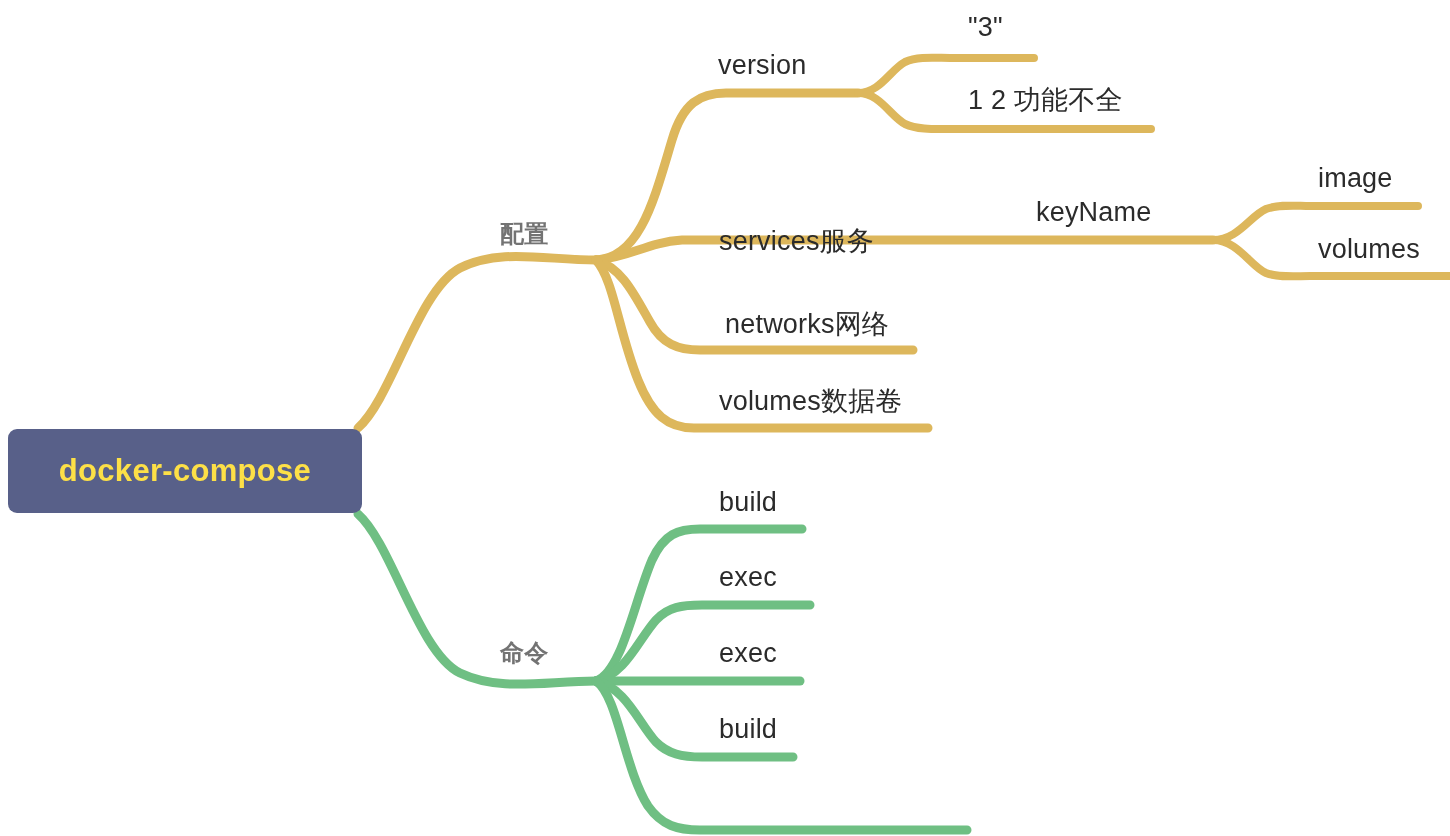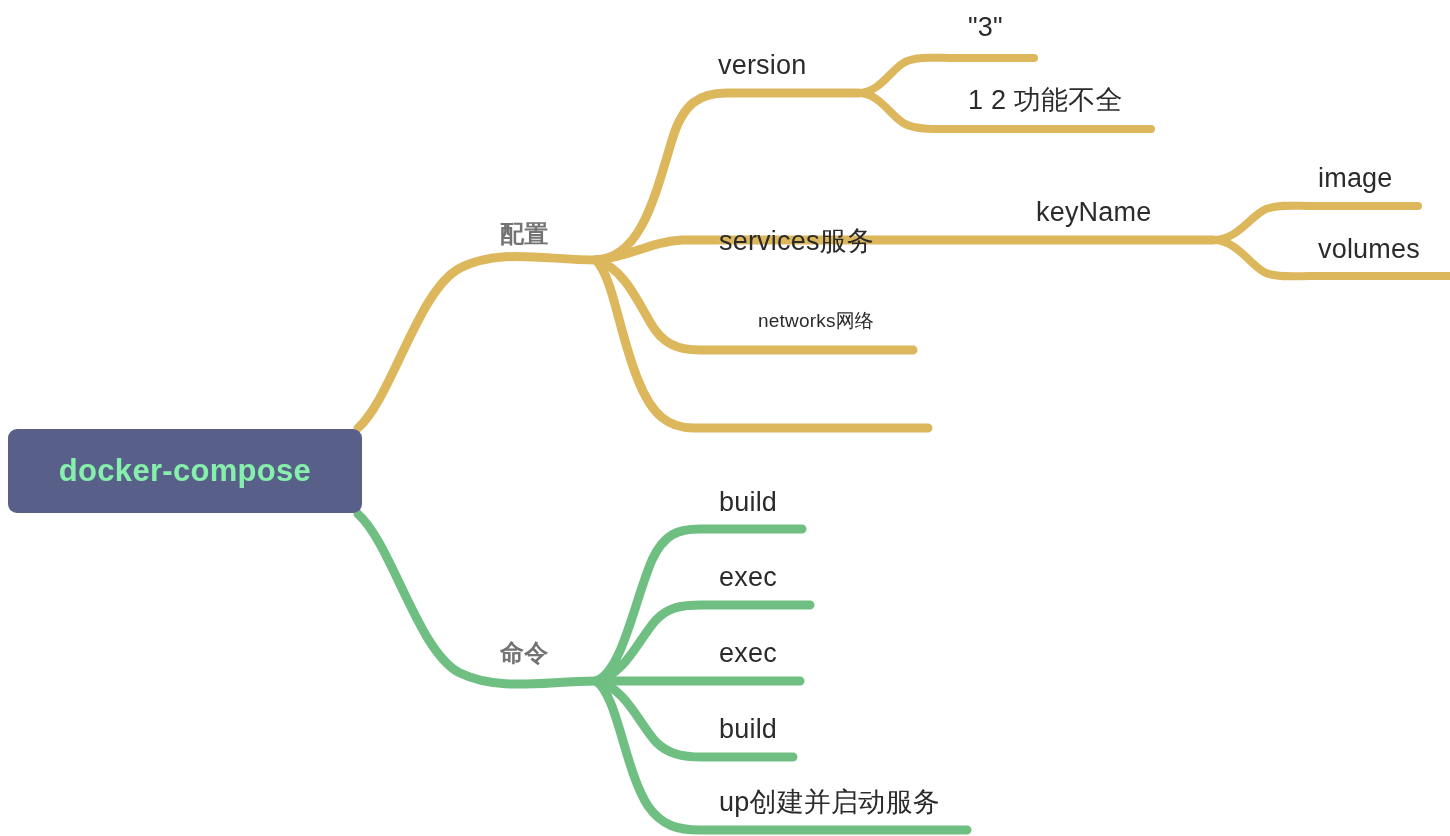--- a/index.html
+++ b/index.html
@@ -47,21 +47,21 @@
     width: 354px;
     height: 84px;
     background: #586089;
     border-radius: 9px;
     display: flex;
     align-items: center;
     justify-content: center;
     box-sizing: border-box;
   }
   .root-node-text {
-    color: #86efac;
+    color: #fde047;
     font-size: 31px;
     font-weight: 700;
     letter-spacing: 0.3px;
     font-family: "Liberation Sans", "DejaVu Sans", sans-serif;
   }
 </style>
 </head>
 <body>
 
 <div id="mindmap-canvas">
@@ -115,28 +115,28 @@
   <div class="node-label" style="left:968px; top:87px; font-size:27px;">1 2 功能不全</div>
 
   <div class="node-label" style="left:719px; top:199px; font-size:27px;margin-top:29px;">services服务</div>
 
   <div class="node-label" style="left:1036px; top:199px; font-size:27px;">keyName</div>
 
   <div class="node-label" style="left:1318px; top:165px; font-size:27px;">image</div>
 
   <div class="node-label" style="left:1318px; top:236px; font-size:27px;">volumes</div>
 
-  <div class="node-label" style="left:758px; top:311px; font-size:19px;">networks网络</div>
+  <div class="node-label" style="left:725px; top:311px; font-size:27px;">networks网络</div>
 
+  <div class="node-label" style="left:719px; top:388px; font-size:27px;">volumes数据卷</div>
 
   <div class="node-label bold" style="left:500px; top:641px; font-size:24px;">命令</div>
 
   <div class="node-label" style="left:719px; top:489px; font-size:27px;">build</div>
 
   <div class="node-label" style="left:719px; top:564px; font-size:27px;">exec</div>
 
   <div class="node-label" style="left:719px; top:640px; font-size:27px;">exec</div>
 
   <div class="node-label" style="left:719px; top:716px; font-size:27px;">build</div>
 
-  <div class="node-label" style="left:719px; top:789px; font-size:27px;">up创建并启动服务</div>
 
 </div>
 
 </body></html>

